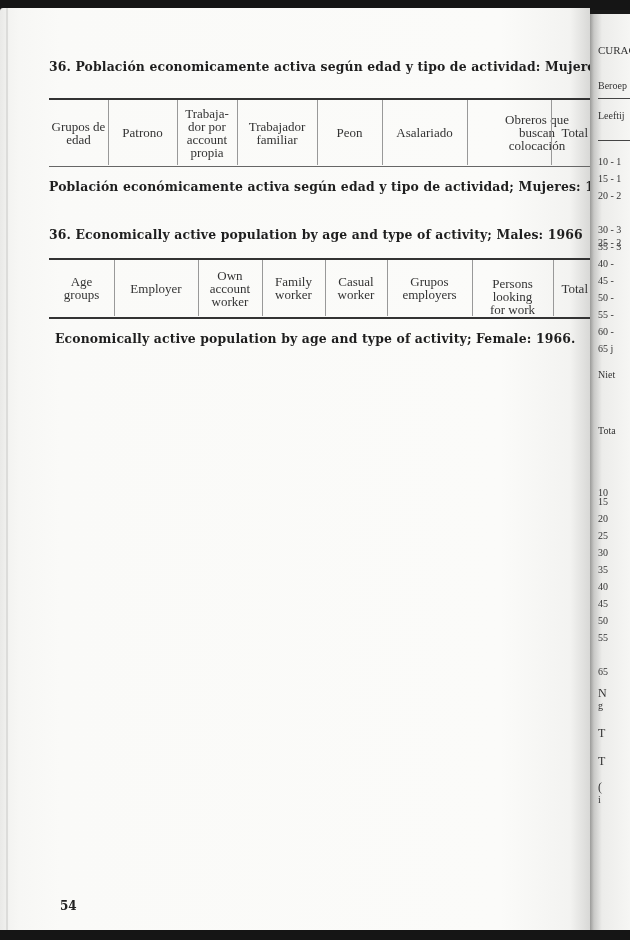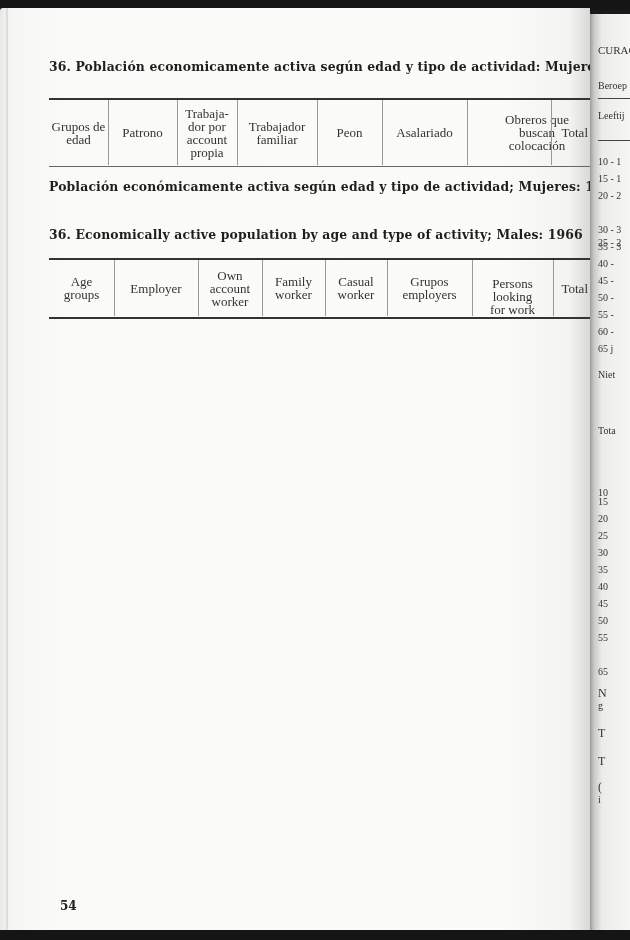--- a/index.html
+++ b/index.html
@@ -125,20 +125,21 @@
     <div class="vline" style="left:472px; top:252px; height:56px;"></div>
     <div class="hdr" style="left:472px; top:252px; width:81px; height:56px;align-items:flex-end;">
       <div><span>Persons</span><br><span>looking</span><br><span>for work</span></div>
     </div>
     <div class="vline" style="left:553px; top:252px; height:56px;"></div>
     <div class="hdr" style="left:553px; top:252px; width:37px; height:56px; justify-content:flex-end; padding-right:2px;">
       <span>Total</span>
     </div>
   </div>
 
+  <div class="title" style="left:55px; top:323px;">Economically active population by age and type of activity; Female: 1966.</div>
 
   <div class="pagenum">54</div>
 </div>
 
 <div class="next-page">
   <div class="frag" style="top:30px; font-size:11px;">CURAÇ</div>
   <div class="frag" style="top:66px;">Beroep</div>
   <div style="position:absolute; left:8px; top:84px; width:40px; border-top:1px solid #444;"></div>
   <div class="frag" style="top:96px;">Leeftij</div>
   <div style="position:absolute; left:8px; top:126px; width:40px; border-top:1px solid #444;"></div>

